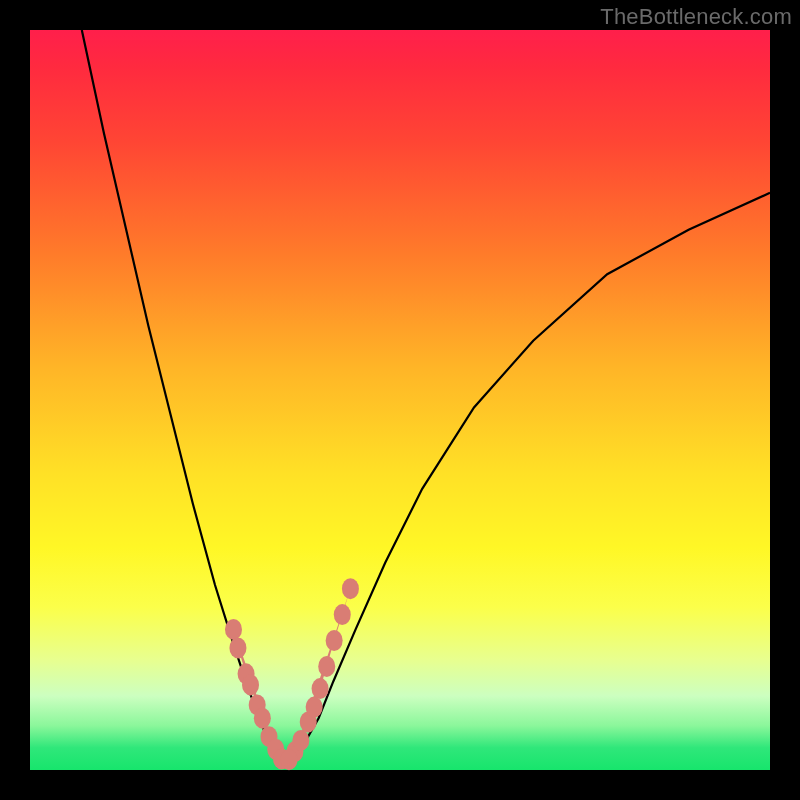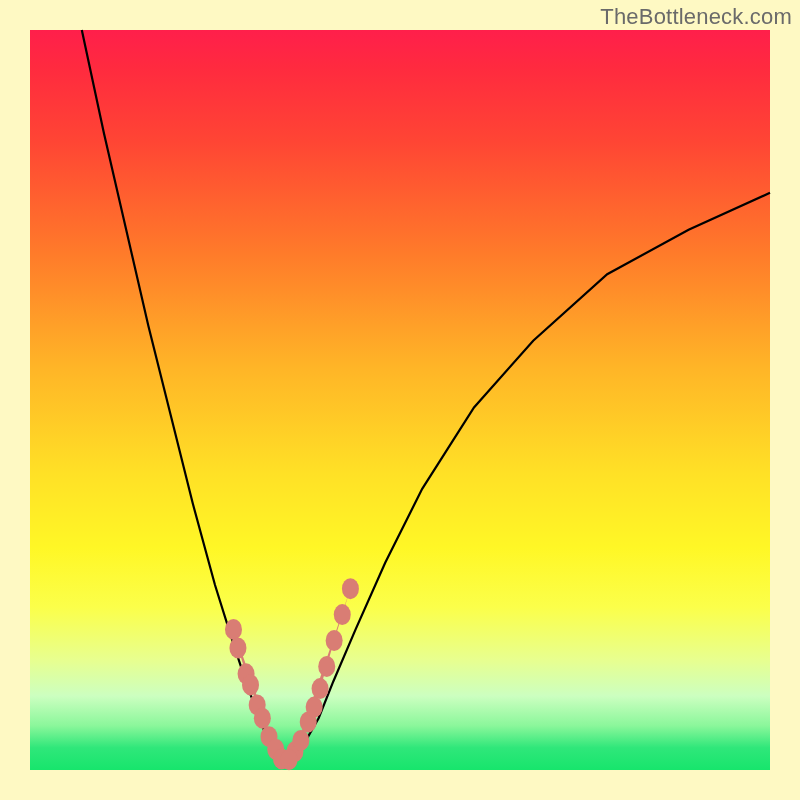--- a/index.html
+++ b/index.html
@@ -1,21 +1,21 @@
 <!DOCTYPE html>
 <html><head>
 <meta charset="utf-8">
 <style>
   * { margin: 0; padding: 0; box-sizing: border-box; }
   html, body { width: 800px; height: 800px; overflow: hidden; }
   .chart-container {
     position: relative;
     width: 800px;
     height: 800px;
-    background: #fef9c3;
+    background: #000000;
   }
   .plot-area {
     position: absolute;
     left: 30px;
     top: 30px;
     width: 740px;
     height: 740px;
     background: linear-gradient(to bottom,
       #ff1f4b 0%,
       #ff2a3f 5%,

